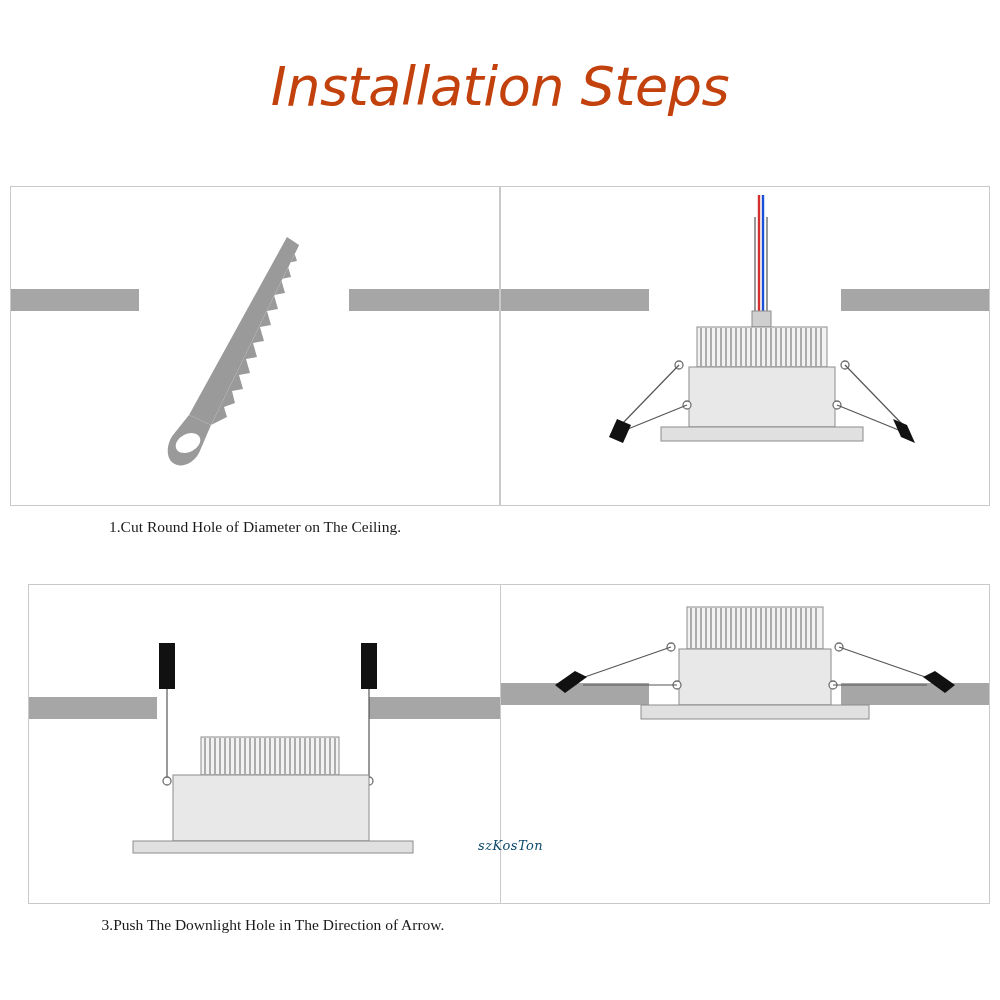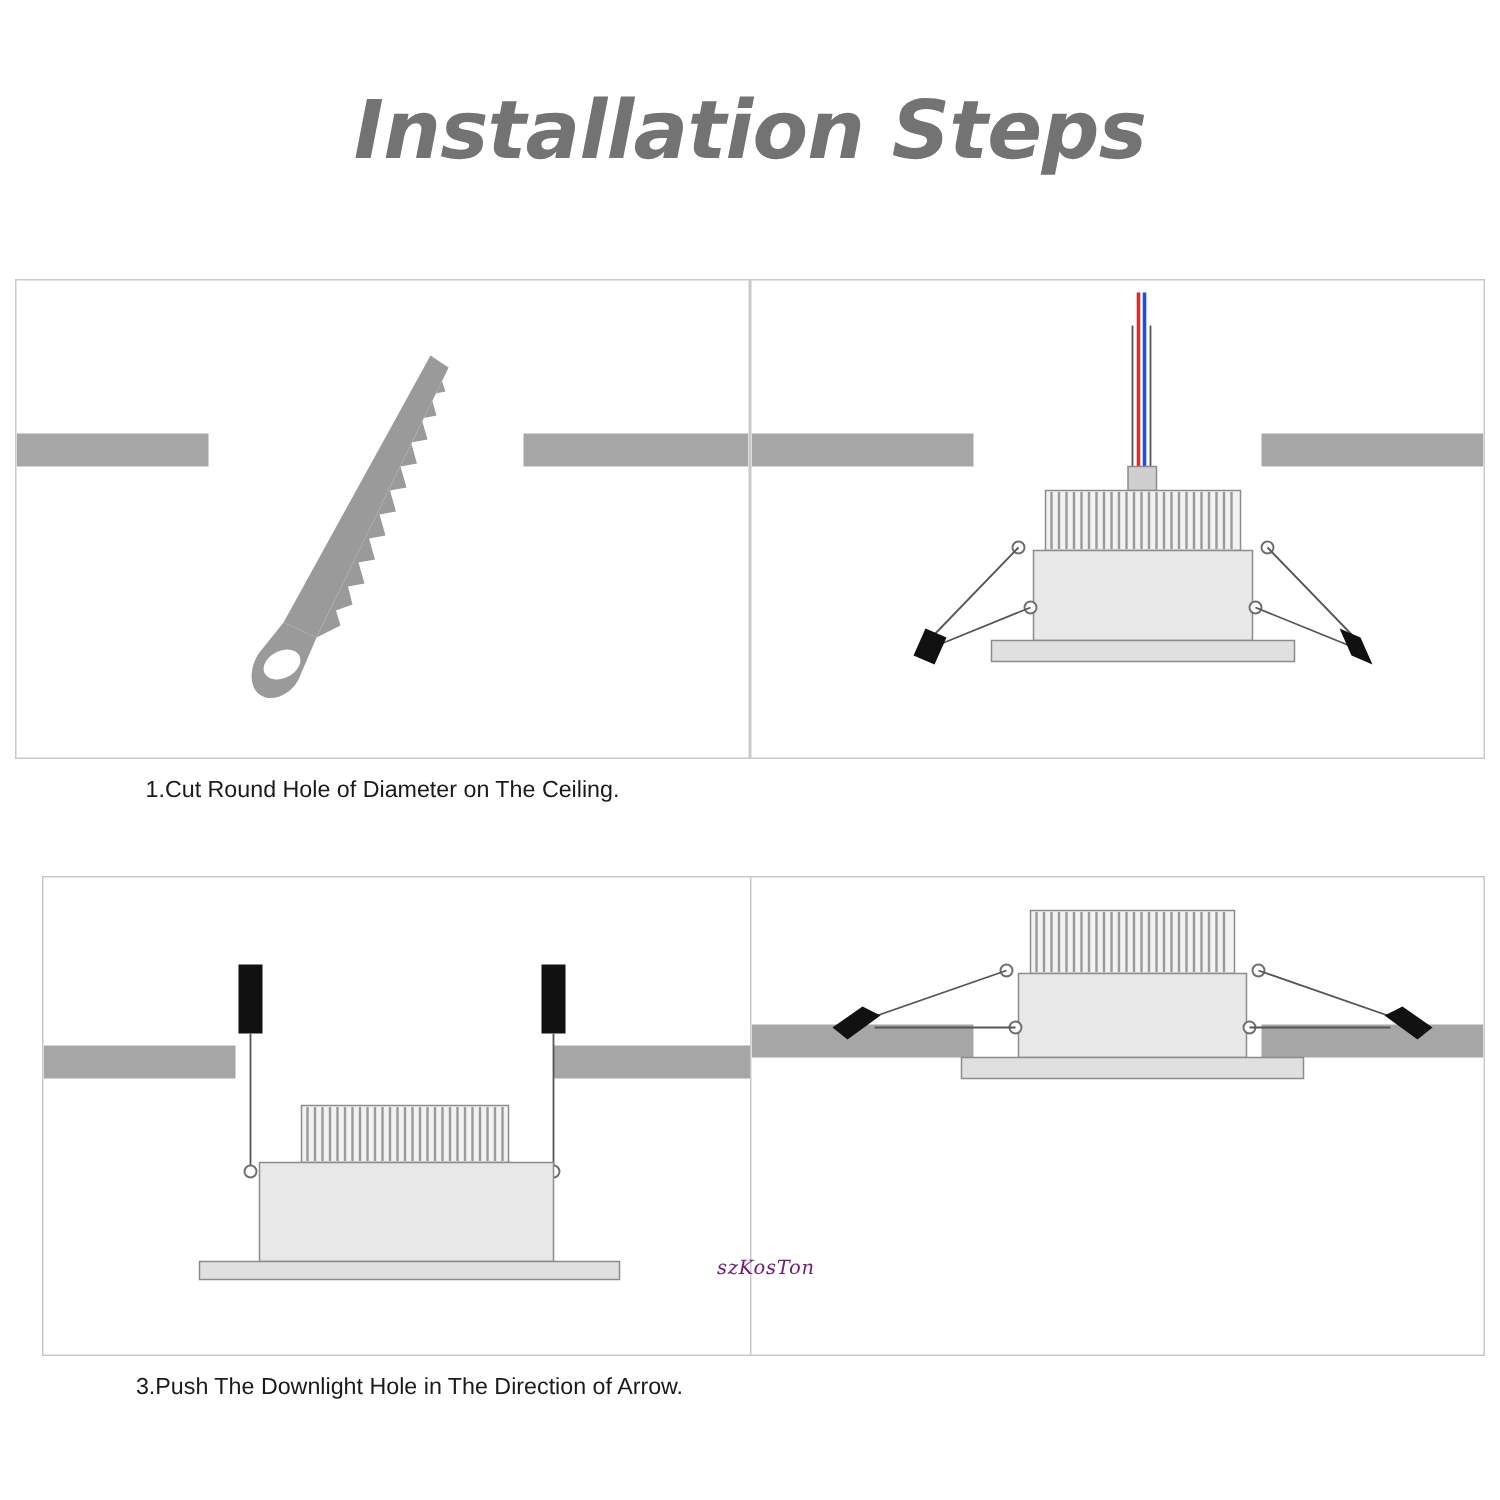--- a/index.html
+++ b/index.html
@@ -19,24 +19,24 @@
     width: 1000px;
     height: 1000px;
     background: #ffffff;
   }
   .title {
     position: absolute;
     left: 0;
     top: 55px;
     width: 1000px;
     text-align: center;
-    color: #737373;
+    color: #c2410c;
     font-family: "DejaVu Sans", sans-serif;
     font-size: 54px;
-    font-weight: bold;
+    font-weight: normal;
     font-style: italic;
     letter-spacing: -0.5px;
   }
   .grid {
     position: absolute;
     left: 10px;
     top: 186px;
     width: 980px;
     height: 790px;
   }
@@ -58,32 +58,32 @@
     background: #fff;
     overflow: hidden;
   }
   .caption {
     width: 480px;
     margin: 10px auto 0 auto;
     text-align: center;
     font-size: 15.5px;
     color: #1a1a1a;
     line-height: 1.45;
-    font-family: Liberation Sans, sans-serif;
+    font-family: Liberation Serif, serif;
   }
   .cell.c1 .caption, .cell.c3 .caption { text-align: center; }
 
   svg { display: block; }
 
   .watermark {
     position: absolute;
     left: 478px;
     top: 838px;
     font-size: 13px;
-    color: #701a75;
+    color: #0c4a6e;
     font-style: italic;
     font-family: "DejaVu Serif", serif;
     letter-spacing: 0.5px;
   }
 </style>
 </head>
 <body>
 
 <div id="page">
 

